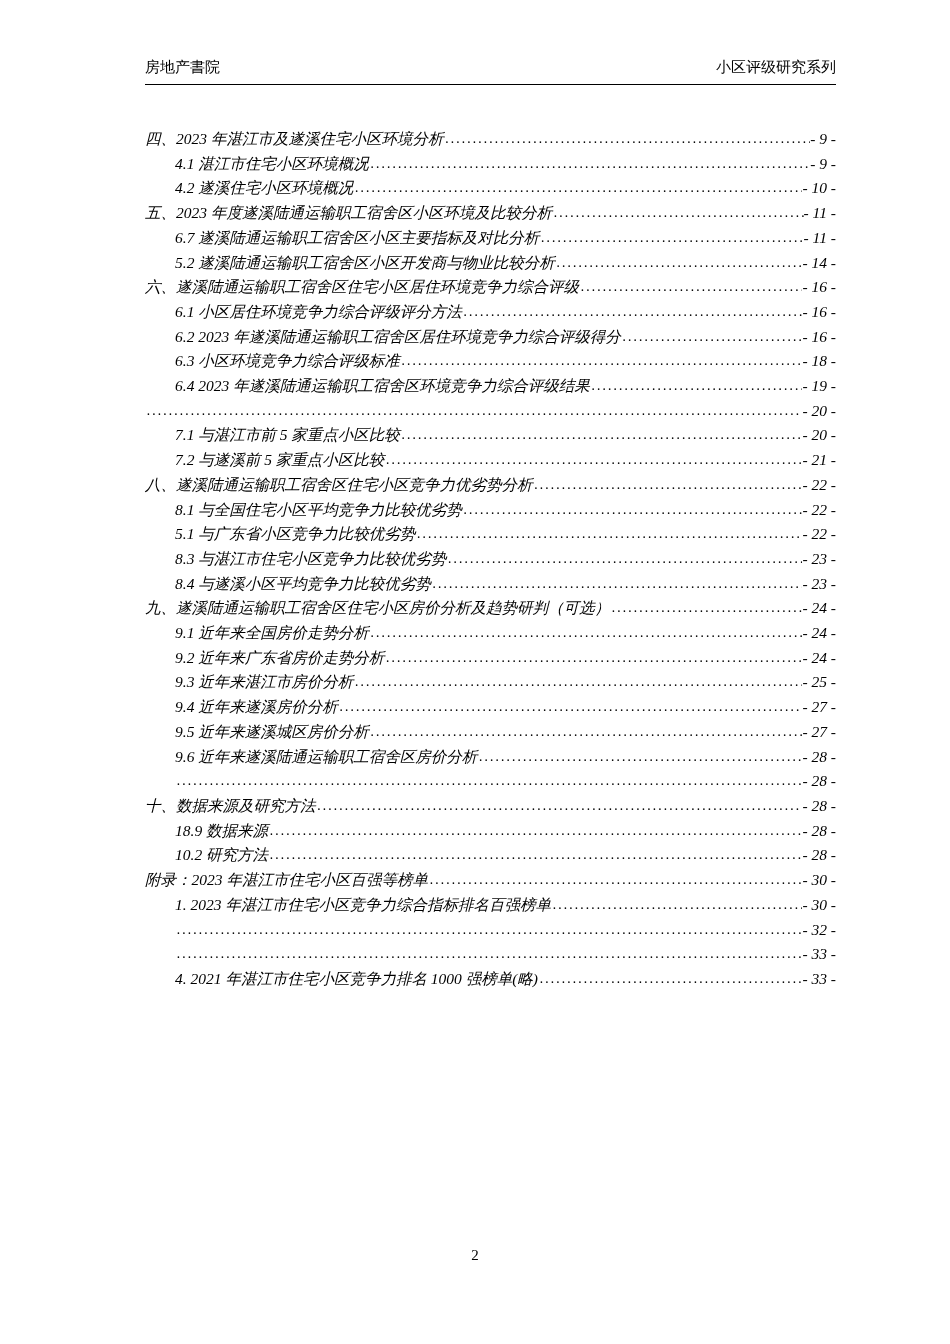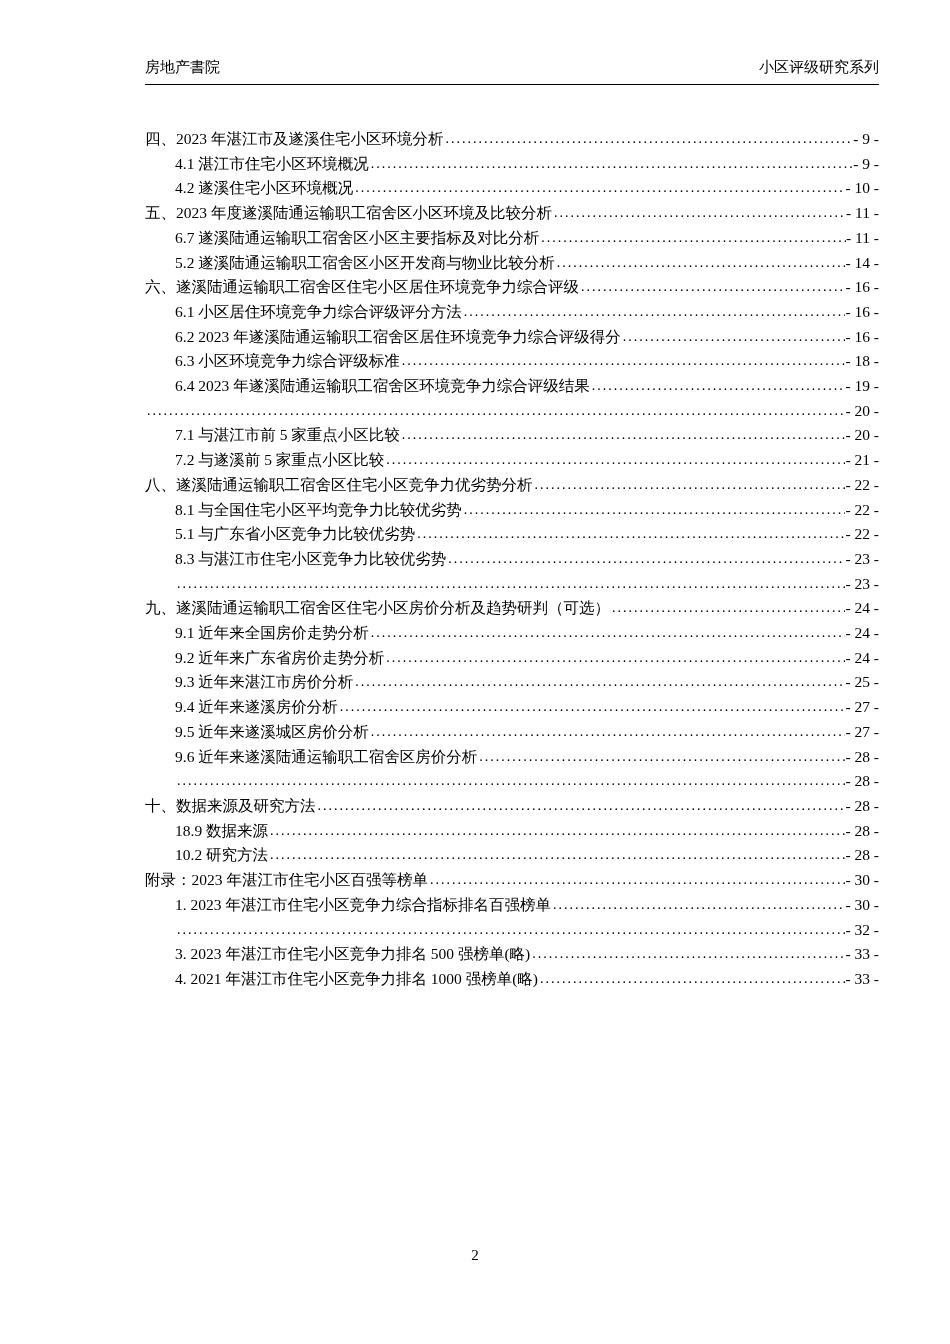--- a/index.html
+++ b/index.html
@@ -8,40 +8,41 @@
     width: 950px;
     height: 1344px;
     position: relative;
     font-family: "Liberation Serif", "DejaVu Serif", serif;
     color: #000000;
     overflow: hidden;
   }
   .page {
     position: absolute;
     inset: 0;
-    padding: 58px 71px 0 145px;
+    padding: 58px 114px 0 145px;
   }
   .page-header {
     display: flex;
     justify-content: space-between;
     align-items: flex-end;
     font-size: 15px;
     padding-bottom: 7px;
     border-bottom: 1.5px solid #000000;
   }
   .toc {
     margin-top: 42px;
   }
   .toc-row {
     display: flex;
     align-items: center;
     line-height: 24.7px;
     font-size: 15.5px;
     white-space: nowrap;
     cursor: default;
+    font-style: italic;
   }
   .toc-row.level-1 { padding-left: 30px; }
   .toc-title { flex: 0 0 auto; }
   .toc-dots {
     flex: 1 1 auto;
     overflow: hidden;
     white-space: nowrap;
     letter-spacing: 2px;
     padding: 0 2px;
     font-size: 14px;
@@ -150,20 +151,21 @@
         <span class="toc-title">5.1 与广东省小区竞争力比较优劣势</span>
         <span class="toc-dots">........................................................................................................................................................................................................</span>
         <span class="toc-page">- 22 -</span>
       </div>
       <div class="toc-row level-1">
         <span class="toc-title">8.3 与湛江市住宅小区竞争力比较优劣势</span>
         <span class="toc-dots">........................................................................................................................................................................................................</span>
         <span class="toc-page">- 23 -</span>
       </div>
       <div class="toc-row level-1">
+        <span class="toc-title">8.4 与遂溪小区平均竞争力比较优劣势</span>
         <span class="toc-dots">........................................................................................................................................................................................................</span>
         <span class="toc-page">- 23 -</span>
       </div>
       <div class="toc-row level-0">
         <span class="toc-title">九、遂溪陆通运输职工宿舍区住宅小区房价分析及趋势研判（可选）</span>
         <span class="toc-dots">........................................................................................................................................................................................................</span>
         <span class="toc-page">- 24 -</span>
       </div>
       <div class="toc-row level-1">
         <span class="toc-title">9.1 近年来全国房价走势分析</span>
@@ -222,21 +224,20 @@
       <div class="toc-row level-1">
         <span class="toc-title">1. 2023 年湛江市住宅小区竞争力综合指标排名百强榜单</span>
         <span class="toc-dots">........................................................................................................................................................................................................</span>
         <span class="toc-page">- 30 -</span>
       </div>
       <div class="toc-row level-1">
         <span class="toc-dots">........................................................................................................................................................................................................</span>
         <span class="toc-page">- 32 -</span>
       </div>
       <div class="toc-row level-1">
-        <span class="toc-title">3. 2023 年湛江市住宅小区竞争力排名 500 强榜单(略)</span>
         <span class="toc-dots">........................................................................................................................................................................................................</span>
         <span class="toc-page">- 33 -</span>
       </div>
       <div class="toc-row level-1">
         <span class="toc-title">4. 2021 年湛江市住宅小区竞争力排名 1000 强榜单(略)</span>
         <span class="toc-dots">........................................................................................................................................................................................................</span>
         <span class="toc-page">- 33 -</span>
       </div>
     </main>
 

